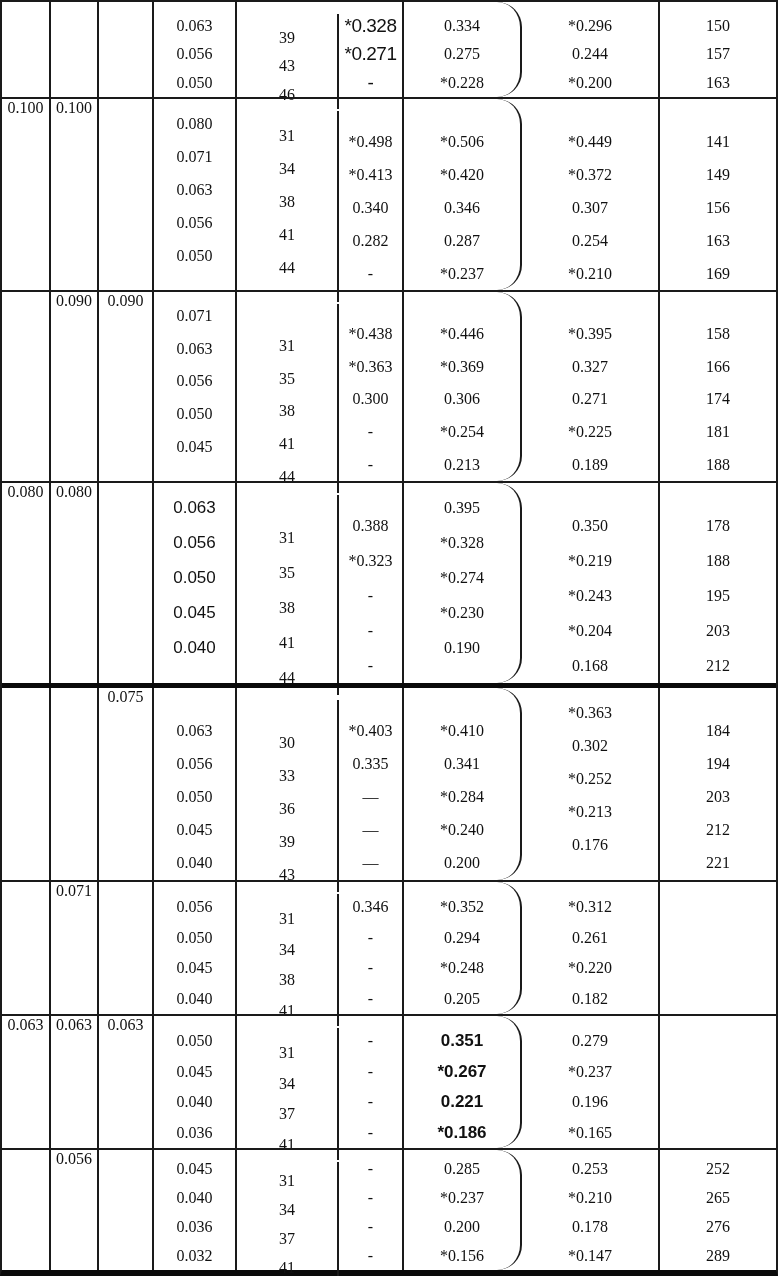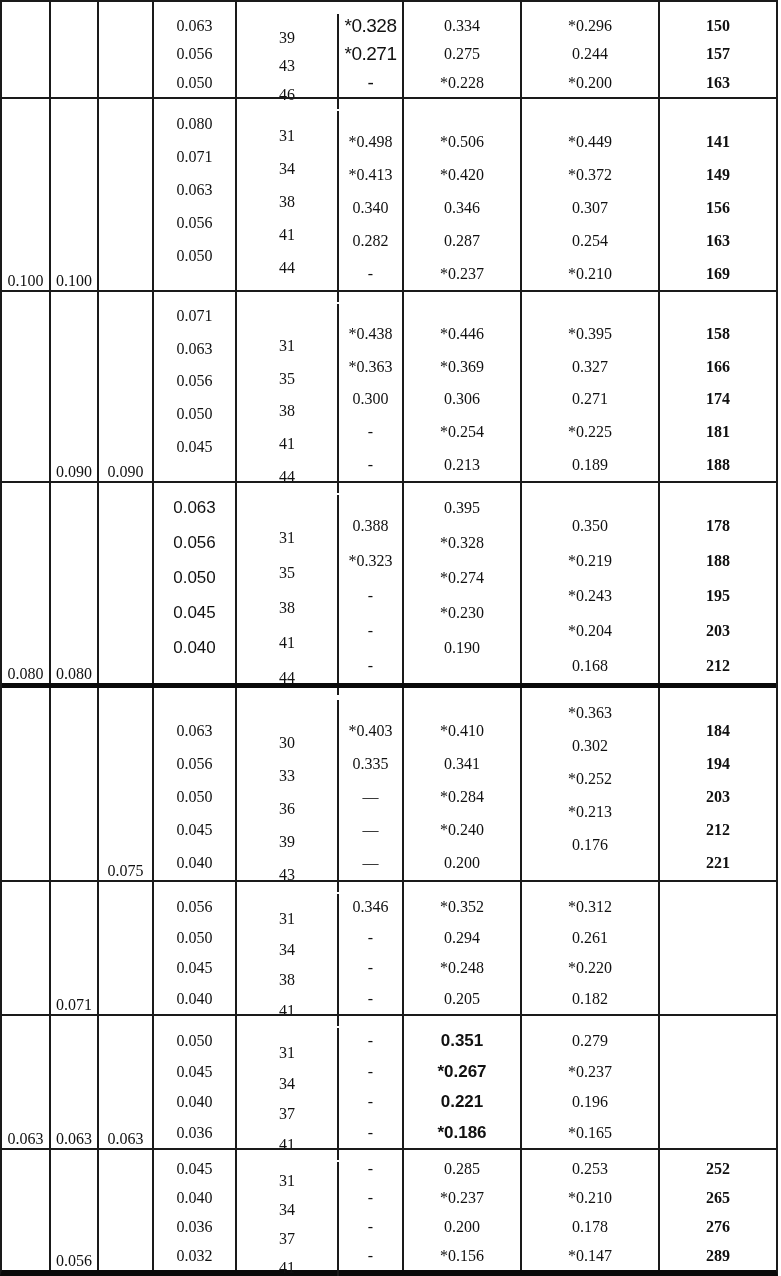--- a/index.html
+++ b/index.html
@@ -43,28 +43,28 @@
     height: 100%;
     border-right: 2px solid #1a1a1a;
     overflow: hidden;
   }
   .c1 { flex: 0 0 49px; }
   .c2 { flex: 0 0 48px; }
   .c3 { flex: 0 0 55px; }
   .c4 { flex: 0 0 83px; }
   .c5 { flex: 0 0 102px; margin-top: 12px; }
   .c6 { flex: 0 0 65px; }
-  .c7 { flex: 0 0 118px; }
+  .c7 { flex: 0 0 118px; border-radius: 25px; }
   .c8 { flex: 0 0 138px; }
-  .c9 { flex: 1 1 auto; border-right: none; font-weight: bold; }
+  .c9 { flex: 1 1 auto; border-right: none; }
 
   
   .merged {
     display: flex;
-    align-items: flex-end;
+    align-items: flex-start;
     justify-content: center;
     font-size: 16px;
   }
 
   
   .lines {
     display: flex;
     flex-direction: column;
     justify-content: space-around;
     align-items: center;

